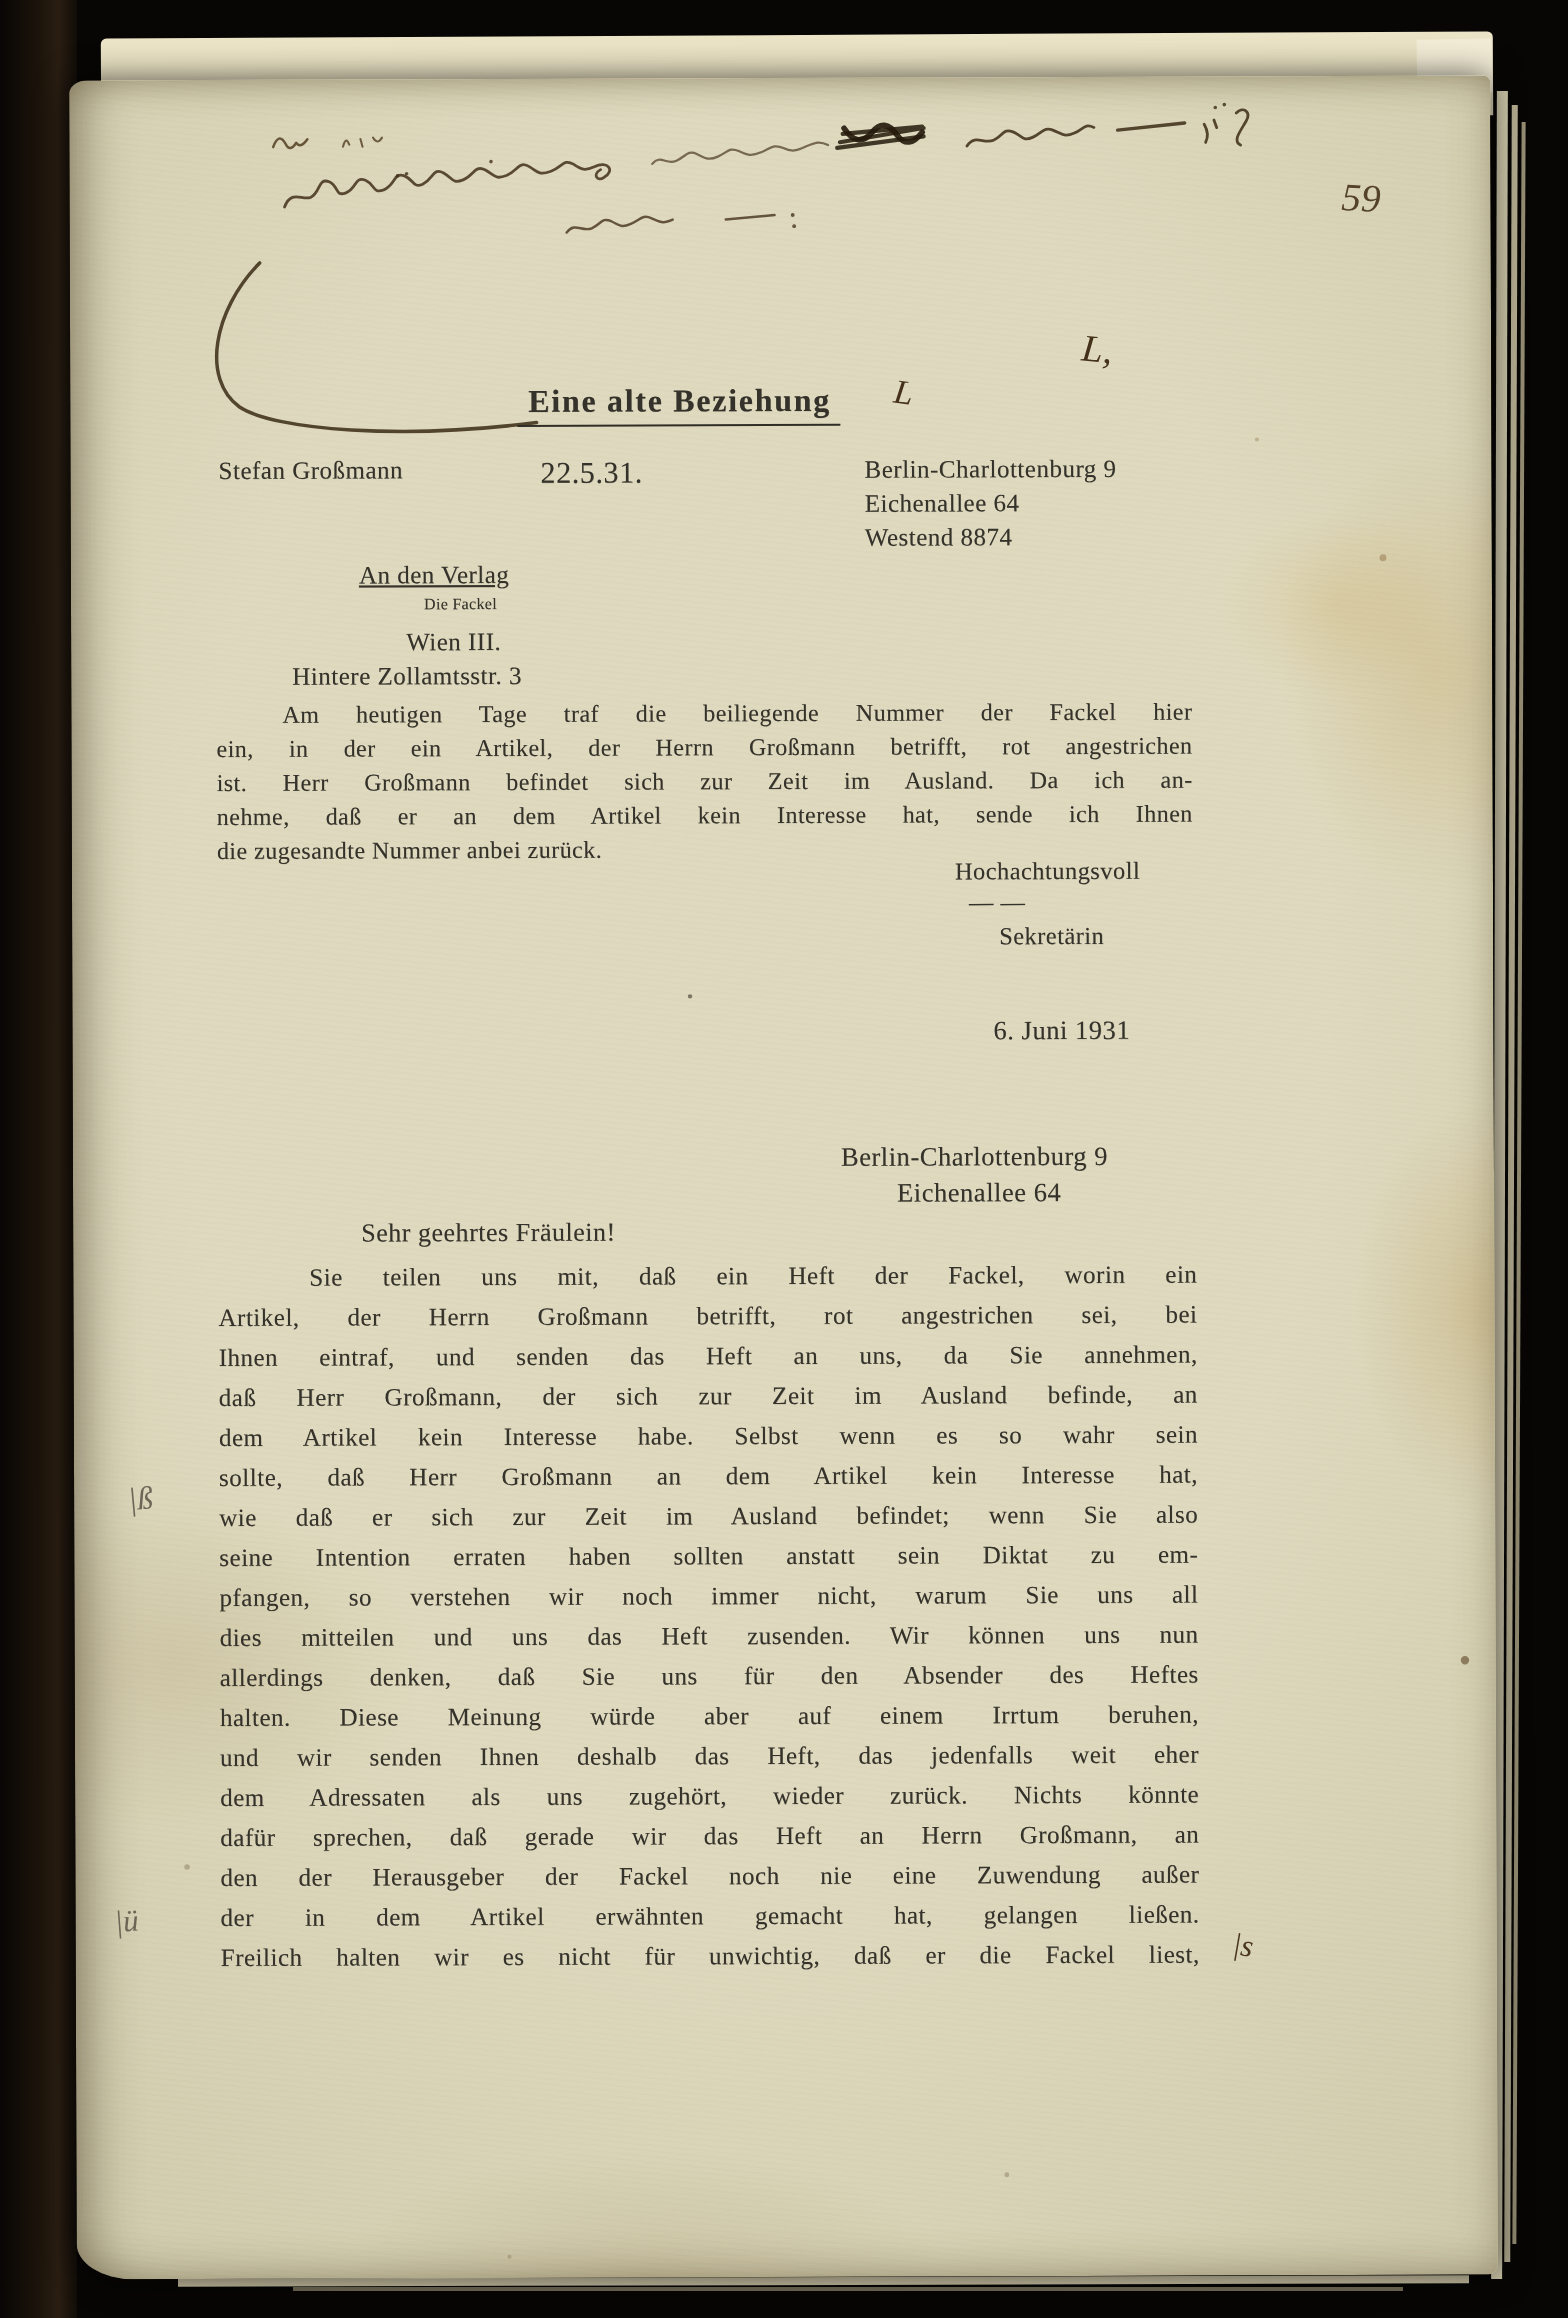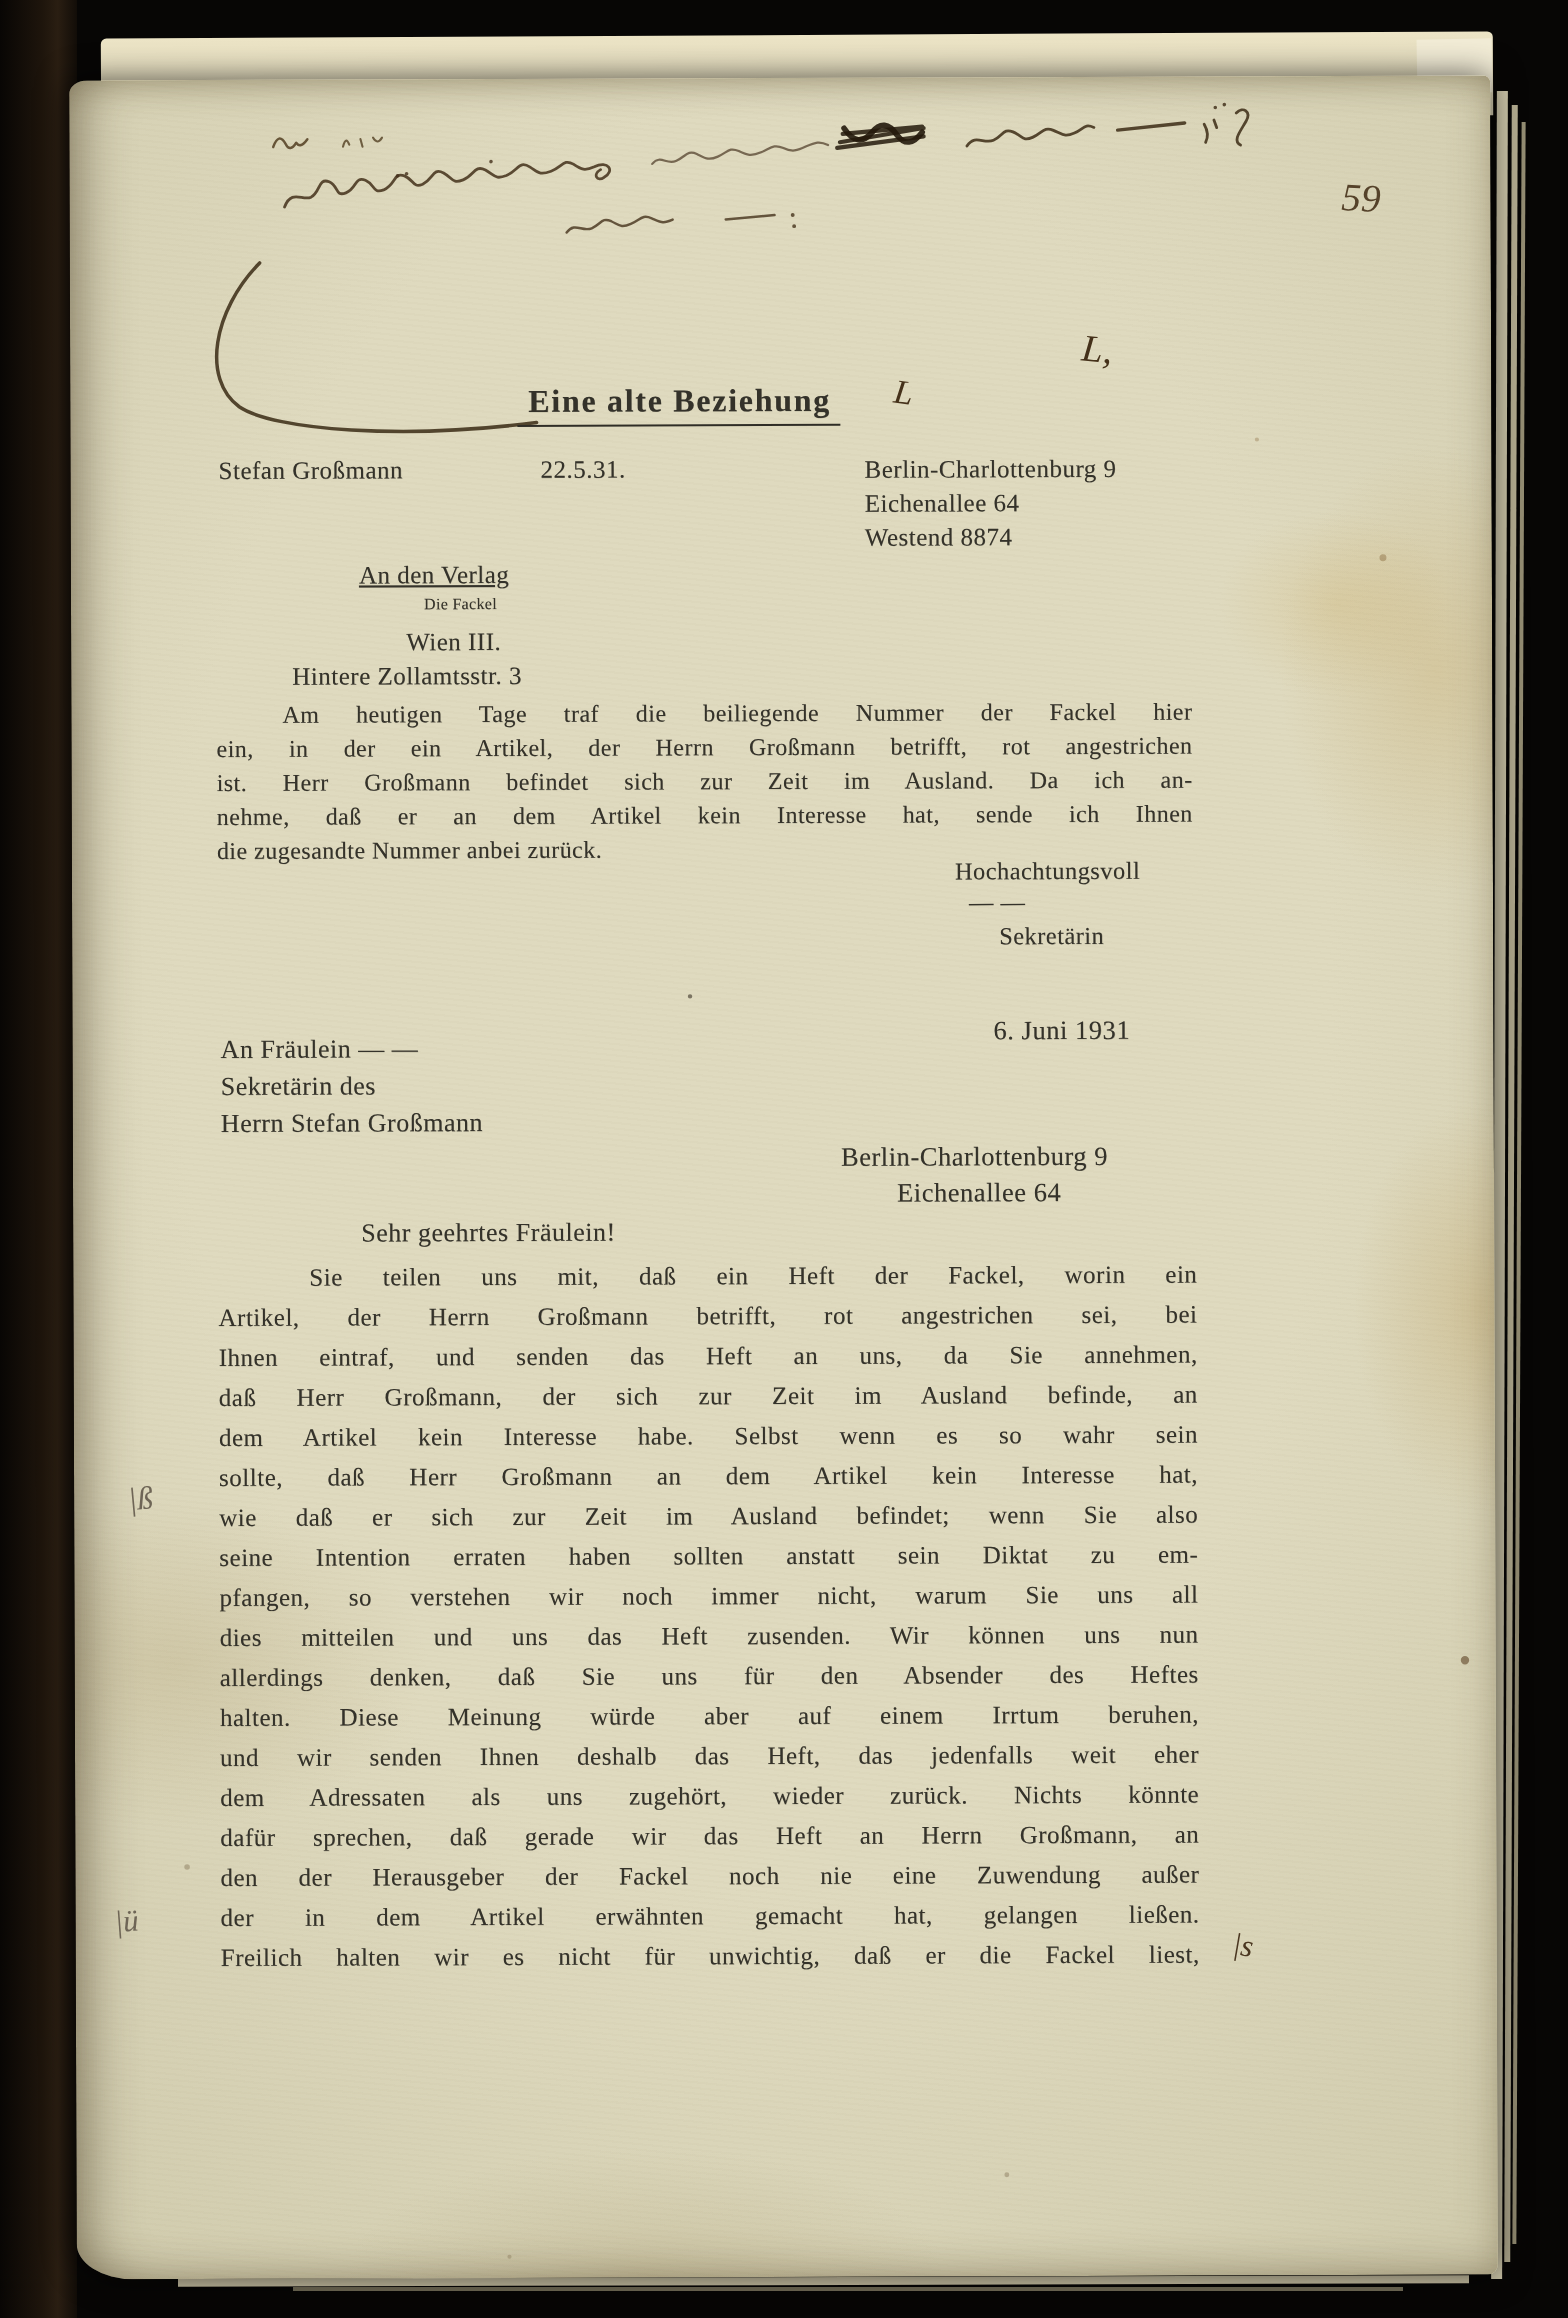--- a/index.html
+++ b/index.html
@@ -115,21 +115,21 @@
     <div class="hw" style="left:1272px;top:99px;font-size:39px;color:#55422a;transform:rotate(3deg);">59</div>
     <div class="hw" style="left:1012px;top:250px;font-size:38px;transform:rotate(6deg);">L,</div>
     <div class="hw" style="left:824px;top:296px;font-size:34px;transform:rotate(8deg);">L</div>
     <div class="hw pencil" style="left:54px;top:1400px;font-size:32px;transform:rotate(-5deg);">|ß</div>
     <div class="hw pencil" style="left:39px;top:1823px;font-size:31px;transform:rotate(-4deg);">|ü</div>
     <div class="hw" style="left:1157px;top:1851px;font-size:31px;color:#4a3620;transform:rotate(10deg);">|s</div>
 
     <div class="typed title" style="left:447px;top:304px;">Eine alte Beziehung</div>
 
     <div class="typed" style="left:148px;top:377px;font-size:25px;">Stefan Großmann</div>
-    <div class="typed" style="left:470px;top:377px;font-size:25px;">22.5.31.</div>
+    <div class="typed" style="left:470px;top:377px;font-size:30px;">22.5.31.</div>
 
     <div class="typed" style="left:794px;top:375px;font-size:25px;line-height:34px;">
       <div>Berlin-Charlottenburg 9</div>
       <div>Eichenallee 64</div>
       <div>Westend 8874</div>
     </div>
 
     <div class="typed" style="left:288px;top:482px;font-size:25px;text-decoration:underline;">An den Verlag</div>
     <div class="typed" style="left:353px;top:516px;font-size:16px;">Die Fackel</div>
     <div class="typed" style="left:335px;top:549px;font-size:25px;">Wien III.</div>
@@ -142,25 +142,20 @@
         <div class="tline just">nehme, daß er an dem Artikel kein Interesse hat, sende ich Ihnen</div>
         <div class="tline">die zugesandte Nummer anbei zurück.</div>
       </div>
 
     <div class="typed" style="left:883px;top:780px;font-size:24.4px;">Hochachtungsvoll</div>
     <div class="typed" style="left:897px;top:811px;font-size:24.4px;">— —</div>
     <div class="typed" style="left:927px;top:845px;font-size:24.4px;">Sekretärin</div>
 
     <div class="typed" style="left:921px;top:910px;font-size:26.5px;margin-top:28px;">6. Juni 1931</div>
 
-    <div class="typed" style="left:148px;top:951px;font-size:26px;line-height:37px;">
-      <div>An Fräulein — —</div>
-      <div>Sekretärin des</div>
-      <div>Herrn Stefan Großmann</div>
-    </div>
 
     <div class="typed" style="left:768px;top:1064px;font-size:26.5px;">Berlin-Charlottenburg 9</div>
     <div class="typed" style="left:824px;top:1100px;font-size:26.5px;">Eichenallee 64</div>
 
     <div class="typed" style="left:288px;top:1139px;font-size:26px;">Sehr geehrtes Fräulein!</div>
 
     <div class="jbody body2" style="left:145px;top:1178px;width:979px;">
         <div class="tline just">Sie teilen uns mit, daß ein Heft der Fackel, worin ein</div>
         <div class="tline just">Artikel, der Herrn Großmann betrifft, rot angestrichen sei, bei</div>
         <div class="tline just">Ihnen eintraf, und senden das Heft an uns, da Sie annehmen,</div>

